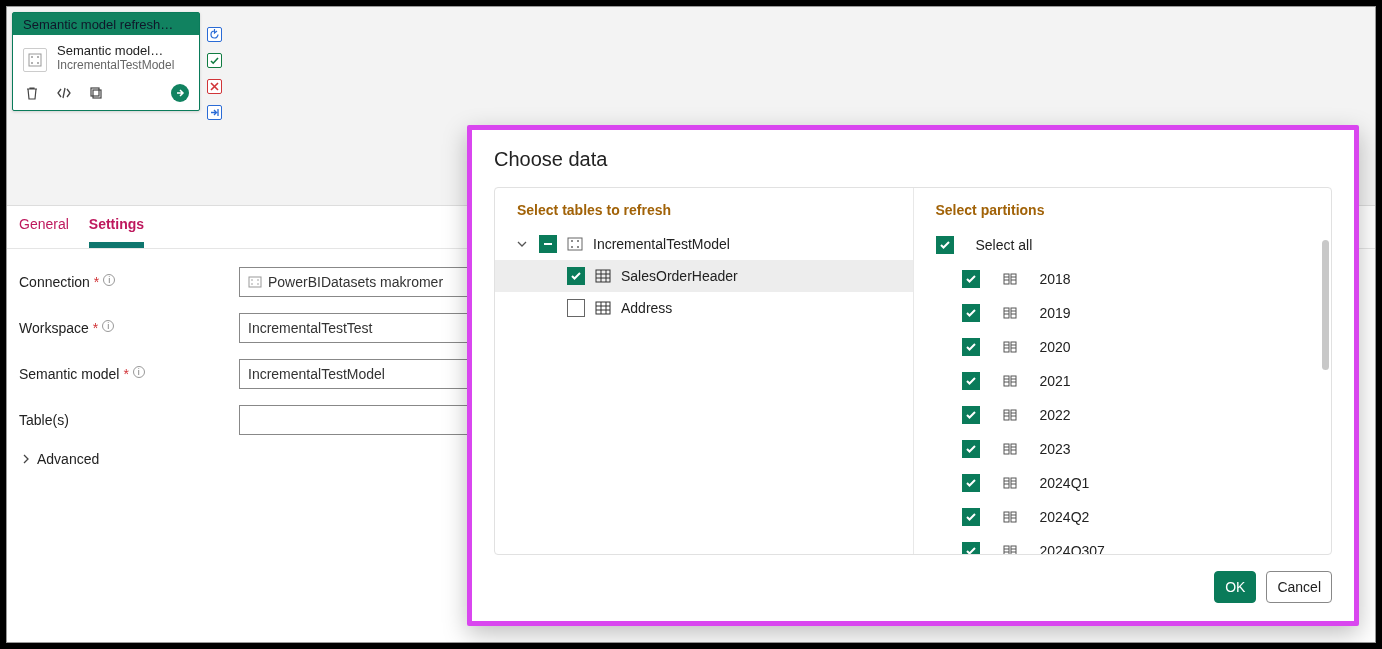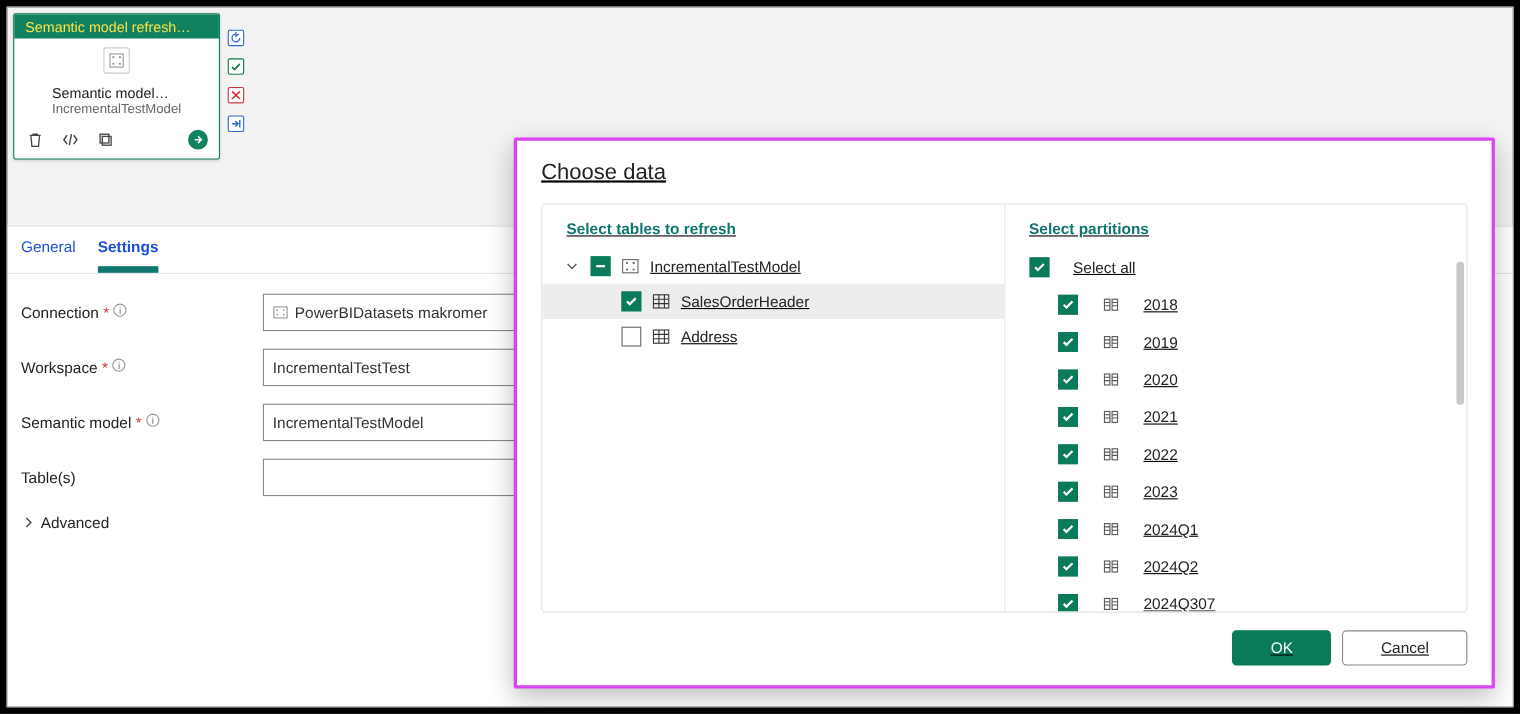--- a/index.html
+++ b/index.html
@@ -1,72 +1,72 @@
 <!DOCTYPE html>
 <html><head>
 <meta charset="utf-8">
 <style>
   * { box-sizing: border-box; margin: 0; padding: 0; font-family: "Segoe UI", Arial, sans-serif; }
   body { background: #000; width: 1382px; height: 649px; position: relative; overflow: hidden; }
   .app-frame { position: absolute; top: 6px; left: 6px; right: 6px; bottom: 6px; background: #f3f3f3; border: 1px solid #999; }
 
   
   .activity-card { position: absolute; top: 5px; left: 5px; width: 188px; background: #fff; border: 1px solid #0a7b5a; border-radius: 2px; box-shadow: 0 1px 3px rgba(0,0,0,0.15); }
-  .activity-header { background: #118260; color: #fde047; font-size: 13px; padding: 4px 10px; height: 22px; display: flex; align-items: center; overflow: hidden; white-space: nowrap; }
-  .activity-body { display: flex; align-items: center; padding: 8px 10px 6px 10px; gap: 10px; flex-direction: column; }
+  .activity-header { background: #118260; color: #0f172a; font-size: 13px; padding: 4px 10px; height: 22px; display: flex; align-items: center; overflow: hidden; white-space: nowrap; }
+  .activity-body { display: flex; align-items: flex-end; padding: 8px 10px 6px 10px; gap: 10px; }
   .activity-icon-box { width: 24px; height: 24px; border: 1px solid #ccc; border-radius: 2px; display: flex; align-items: center; justify-content: center; font-size: 14px; color: #666; }
   .activity-title { font-size: 13px; color: #222; white-space: nowrap; overflow: hidden; text-overflow: ellipsis; }
   .activity-sub { font-size: 12px; color: #666; white-space: nowrap; overflow: hidden; text-overflow: ellipsis; }
   .activity-text { flex: 1; min-width: 0; }
   .activity-footer { display: flex; align-items: center; gap: 14px; padding: 6px 10px 8px 10px; }
   .activity-footer .spacer { flex: 1; }
   .tool-btn { width: 18px; height: 18px; display: inline-flex; align-items: center; justify-content: center; color: #444; cursor: pointer; }
   .go-btn { width: 18px; height: 18px; border-radius: 50%; background: #118260; color: #fff; display: inline-flex; align-items: center; justify-content: center; font-size: 11px; }
 
   
   .status-stack { position: absolute; top: 20px; left: 200px; display: flex; flex-direction: column; gap: 11px; }
   .status-icn { width: 15px; height: 15px; border: 1px solid #888; border-radius: 2px; display: inline-flex; align-items: center; justify-content: center; font-size: 11px; background: #fff; }
 
   
   .form-panel { position: absolute; top: 198px; left: 0; right: 0; bottom: 0; background: #fff; border-top: 1px solid #ddd; padding-top: 0; }
   .tabs { display: flex; gap: 20px; padding: 10px 12px 0 12px; border-bottom: 1px solid #e5e5e5; }
-  .tab { font-size: 14px; color: #1d4ed8; padding-bottom: 10px; cursor: pointer; }
+  .tab { font-size: 14px; color: #be185d; padding-bottom: 10px; cursor: pointer; }
   .tab.active { font-weight: 700; border-bottom: 6px solid #0f766e; }
   .form-body { padding: 18px 12px; }
   .form-row { display: flex; align-items: center; margin-bottom: 16px; }
   .form-label { width: 220px; font-size: 14px; color: #222; display: flex; align-items: flex-start; gap: 4px; }
   .req { color: #d13438; }
   .info { display: inline-flex; width: 12px; height: 12px; border: 1px solid #999; border-radius: 50%; align-items: center; justify-content: center; font-size: 9px; color: #777; }
-  .form-input { flex: 0 0 240px; height: 30px; border: 1px solid #888; padding: 16px 8px; font-size: 14px; background: #fff; display: flex; align-items: center; gap: 6px; color: #333; }
+  .form-input { flex: 0 0 240px; height: 30px; border: 1px solid #888; padding: 0 8px; font-size: 14px; background: #fff; display: flex; align-items: center; gap: 6px; color: #333; }
   .advanced-row { display: flex; align-items: center; gap: 6px; margin-top: 10px; font-size: 14px; color: #222; padding-left: 2px; cursor: pointer; }
 
   
-  .dialog { position: absolute; top: 118px; left: 460px; right: 16px; bottom: 16px; background: #fff; border: 3px solid #d946ef; box-shadow: 0 8px 24px rgba(0,0,0,0.25); display: flex; flex-direction: column; border-radius: 2px; text-decoration: underline; }
+  .dialog { position: absolute; top: 118px; left: 460px; right: 16px; bottom: 16px; background: #fff; border: 5px solid #d946ef; box-shadow: 0 8px 24px rgba(0,0,0,0.25); display: flex; flex-direction: column; border-radius: 2px; }
   .dialog-title { font-size: 20px; font-weight: 400; color: #222; padding: 18px 22px 10px 22px; }
   .dialog-panes { flex: 1; display: flex; margin: 6px 22px 0 22px; border: 1px solid #e1e1e1; border-radius: 4px; overflow: hidden; }
   .pane { flex: 1; display: flex; flex-direction: column; }
   .pane.left { border-right: 1px solid #e8e8e8; }
-  .pane-header { font-size: 14px; font-weight: 600; color: #0f766e; padding: 14px 22px 10px 22px; }
+  .pane-header { font-size: 14px; font-weight: 600; color: #a16207; padding: 14px 22px 10px 22px; }
   .tree { padding: 0 0 10px 0; }
   .tree-row { display: flex; align-items: center; height: 32px; gap: 10px; padding-left: 22px; font-size: 14px; color: #222; }
   .tree-row.level2 { padding-left: 72px; }
   .tree-row.selected { background: #ededed; }
   .chev { width: 12px; color: #555; }
   .cb { width: 18px; height: 18px; border: 1px solid #666; display: inline-flex; align-items: center; justify-content: center; color: #fff; font-size: 13px; cursor: pointer; }
   .cb.checked { background: #0a7b5a; border-color: #0a7b5a; }
   .cb.inter { background: #0a7b5a; border-color: #0a7b5a; }
   .model-icon, .table-icon, .part-icon { width: 16px; height: 14px; display: inline-flex; align-items: center; justify-content: center; }
   .part-list { padding: 0 0 10px 22px; overflow-y: auto; position: relative; }
   .part-row { display: flex; align-items: center; gap: 22px; height: 34px; font-size: 14px; color: #222; }
   .part-row.indent { padding-left: 26px; }
   .part-scrollbar { position: absolute; right: 2px; top: 12px; width: 7px; height: 130px; background: #c8c8c8; border-radius: 4px; }
   .pane.right .pane-inner { position: relative; flex: 1; overflow: hidden; }
 
   .dialog-footer { display: flex; justify-content: flex-end; gap: 10px; padding: 16px 22px 18px 22px; }
-  .btn { height: 32px; padding: 0 34px; font-size: 14px; border-radius: 4px; cursor: pointer; border: 1px solid #888; background: #fff; color: #222; }
+  .btn { height: 32px; padding: 0 10px; font-size: 14px; border-radius: 4px; cursor: pointer; border: 1px solid #888; background: #fff; color: #222; }
   .btn.primary { background: #0a7b5a; border-color: #0a7b5a; color: #fff; }
 
   svg { display: block; }
 </style>
 </head>
 <body>
 
 <div class="app-frame">
 
   <div class="activity-card">

